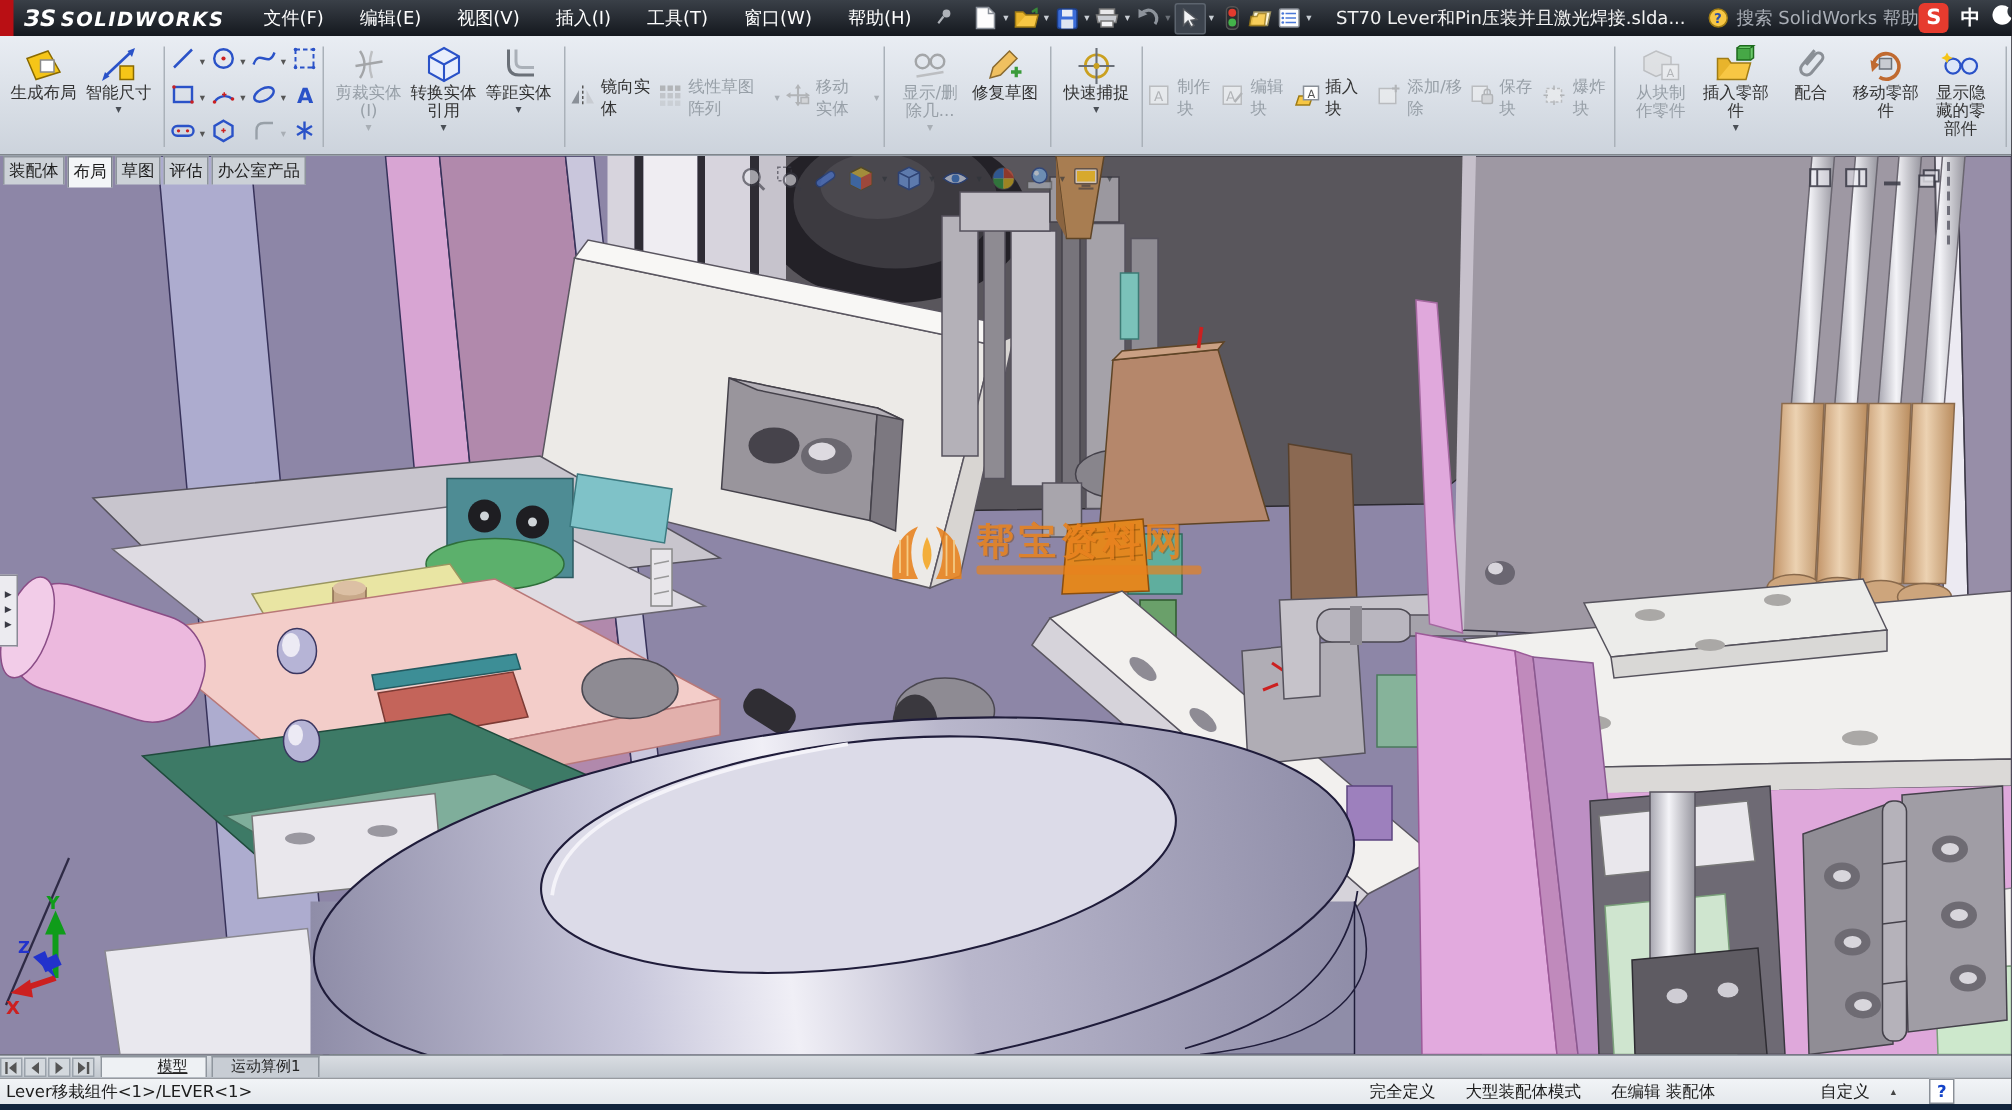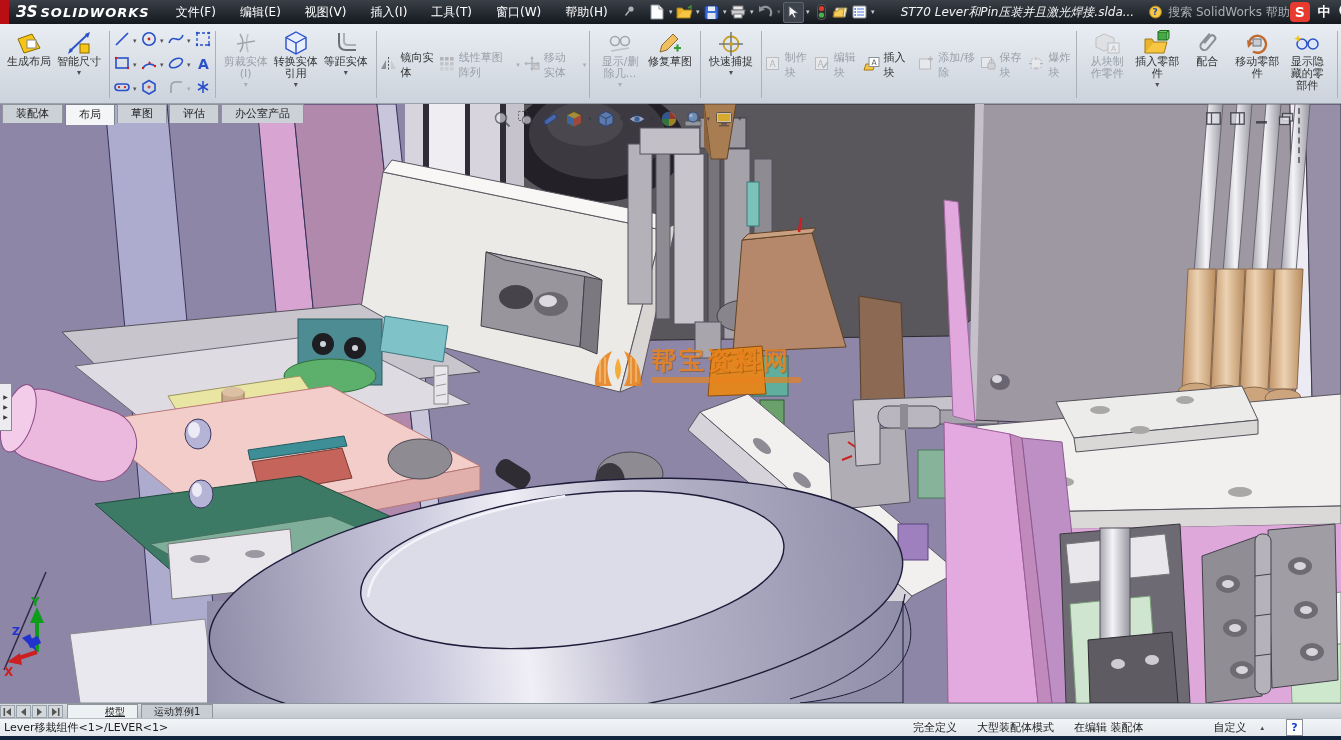--- a/index.html
+++ b/index.html
@@ -13,21 +13,21 @@
   .logo-mark{font-size:15px;}
   .logo-text{font-size:13px;letter-spacing:1px;}
   .menus{display:flex;}
   .menu{padding:4px 12px;line-height:24px;cursor:default;}
   .pin{margin:0 4px;opacity:.8}
   .qat{display:flex;align-items:center;margin-left:8px;}
   .qat-btn{width:19px;height:19px;display:grid;place-items:center;border-radius:2px;}
   .qat-btn.pressed{background:#3c434d;border:1px solid #5c646e;}
   .qat-caret{font-size:7px;color:#c8cdd3;width:8px;text-align:center;}
   .qat-caret.dim{color:#6b7077;}
-  .doc-title{margin-left:24px;font-size:12px;color:#f2f2f2;font-style:italic;}
+  .doc-title{margin-left:14px;font-size:12px;color:#f2f2f2;}
   .search{display:flex;align-items:center;gap:5px;margin-left:14px;color:#a9aeb6;}
   .ime{margin-left:auto;display:flex;align-items:center;gap:8px;padding-right:10px;}
   .ime-s{width:20px;height:20px;background:#e63b2e;color:#fff;border-radius:4px;display:grid;place-items:center;font-weight:bold;font-size:14px;}
   .ime-lang{font-size:13px;font-weight:bold;color:#fff;}
 
   
   .ribbon{position:absolute;top:24px;left:0;width:1341px;height:80px;background:linear-gradient(#e9edf3,#ccd3dc);border-bottom:1px solid #99a1aa;display:flex;align-items:stretch;padding:2px 0 0 2px;box-sizing:border-box;}
   .rsep{width:1px;background:#aab1b9;margin:5px 3px;}
   .rgroup{display:flex;align-items:flex-start;padding:1px 2px;}
   .bigbtn{width:50px;display:flex;flex-direction:column;align-items:center;font-size:11px;line-height:12px;text-align:center;color:#333;padding-top:2px;cursor:default;}
@@ -45,21 +45,21 @@
   .stack{display:flex;flex-direction:row;justify-content:center;gap:4px;font-size:11px;color:#333;align-self:center;}
   .srow{display:flex;align-items:center;gap:4px;}
   .srow.disabled{color:#98a0a8;}
   .srow.disabled svg{filter:grayscale(1) opacity(.55);}
   .srow .rcaret{font-size:7px;color:#a8aeb5;margin-left:2px;}
 
   
   .viewport{position:absolute;top:104px;left:0;width:1341px;height:599px;background:#8d86a7;overflow:hidden;}
   .scene{position:absolute;inset:0;}
   .cmdtabs{position:absolute;top:0;left:2px;display:flex;z-index:6;}
-  .ctab{height:18px;line-height:18px;padding:0 13px;font-size:11px;background:#ccd1d7;border:1px solid #8d949c;border-bottom:none;color:#1d1d1d;margin-right:2px;}
+  .ctab{height:18px;line-height:18px;padding:0 3px;font-size:11px;background:#ccd1d7;border:1px solid #8d949c;border-bottom:none;color:#1d1d1d;margin-right:2px;}
   .ctab.active{background:#f3f5f7;height:20px;line-height:20px;margin-top:0;border-color:#7d848c;}
   .hud{position:absolute;top:5px;left:492px;display:flex;align-items:center;gap:4px;opacity:.62;z-index:5;}
   .hicon{width:20px;height:20px;display:grid;place-items:center;}
   .hcaret{font-size:7px;color:#2e3238;}
   .wctrl{position:absolute;top:8px;right:48px;display:flex;gap:9px;z-index:5;opacity:.85;}
   .wbtn{width:15px;height:13px;display:grid;place-items:center;}
   .pane-edge{position:absolute;top:4px;right:41px;height:55px;border-right:2px dashed rgba(30,30,45,.55);z-index:4;}
   .edge-handle{position:absolute;left:0;top:279px;width:11px;height:46px;background:#ecebf0;border:1px solid #8a8a95;border-left:none;display:flex;flex-direction:column;justify-content:center;align-items:center;gap:4px;z-index:5;}
   .edge-handle span{color:#3a3a44;font-size:6px;line-height:6px;}
   .watermark{position:absolute;left:592px;top:244px;display:flex;align-items:flex-start;gap:7px;z-index:4;opacity:.88;pointer-events:none;}

